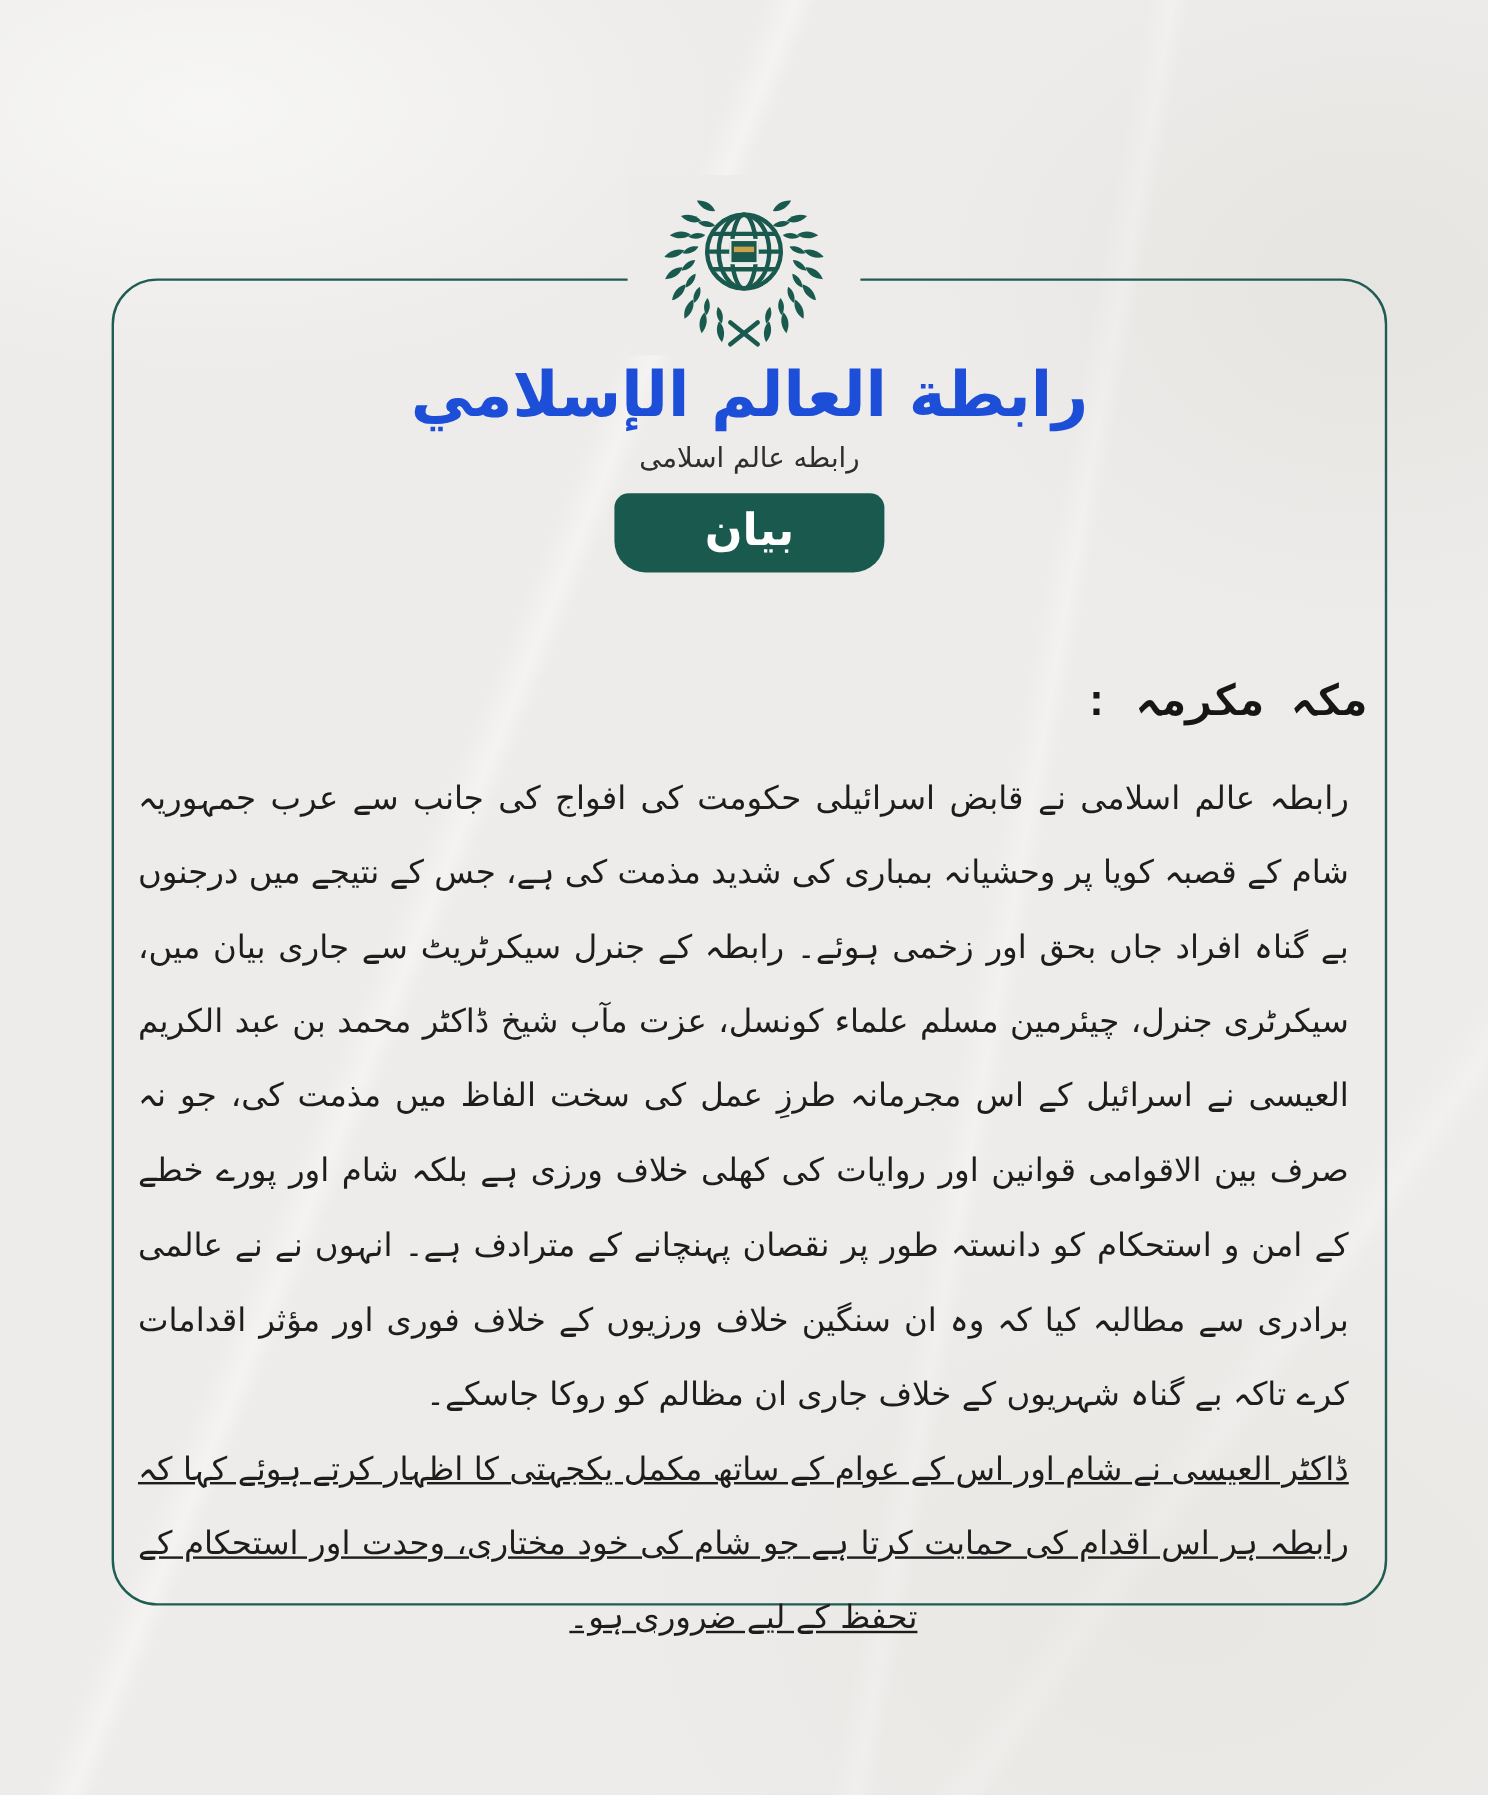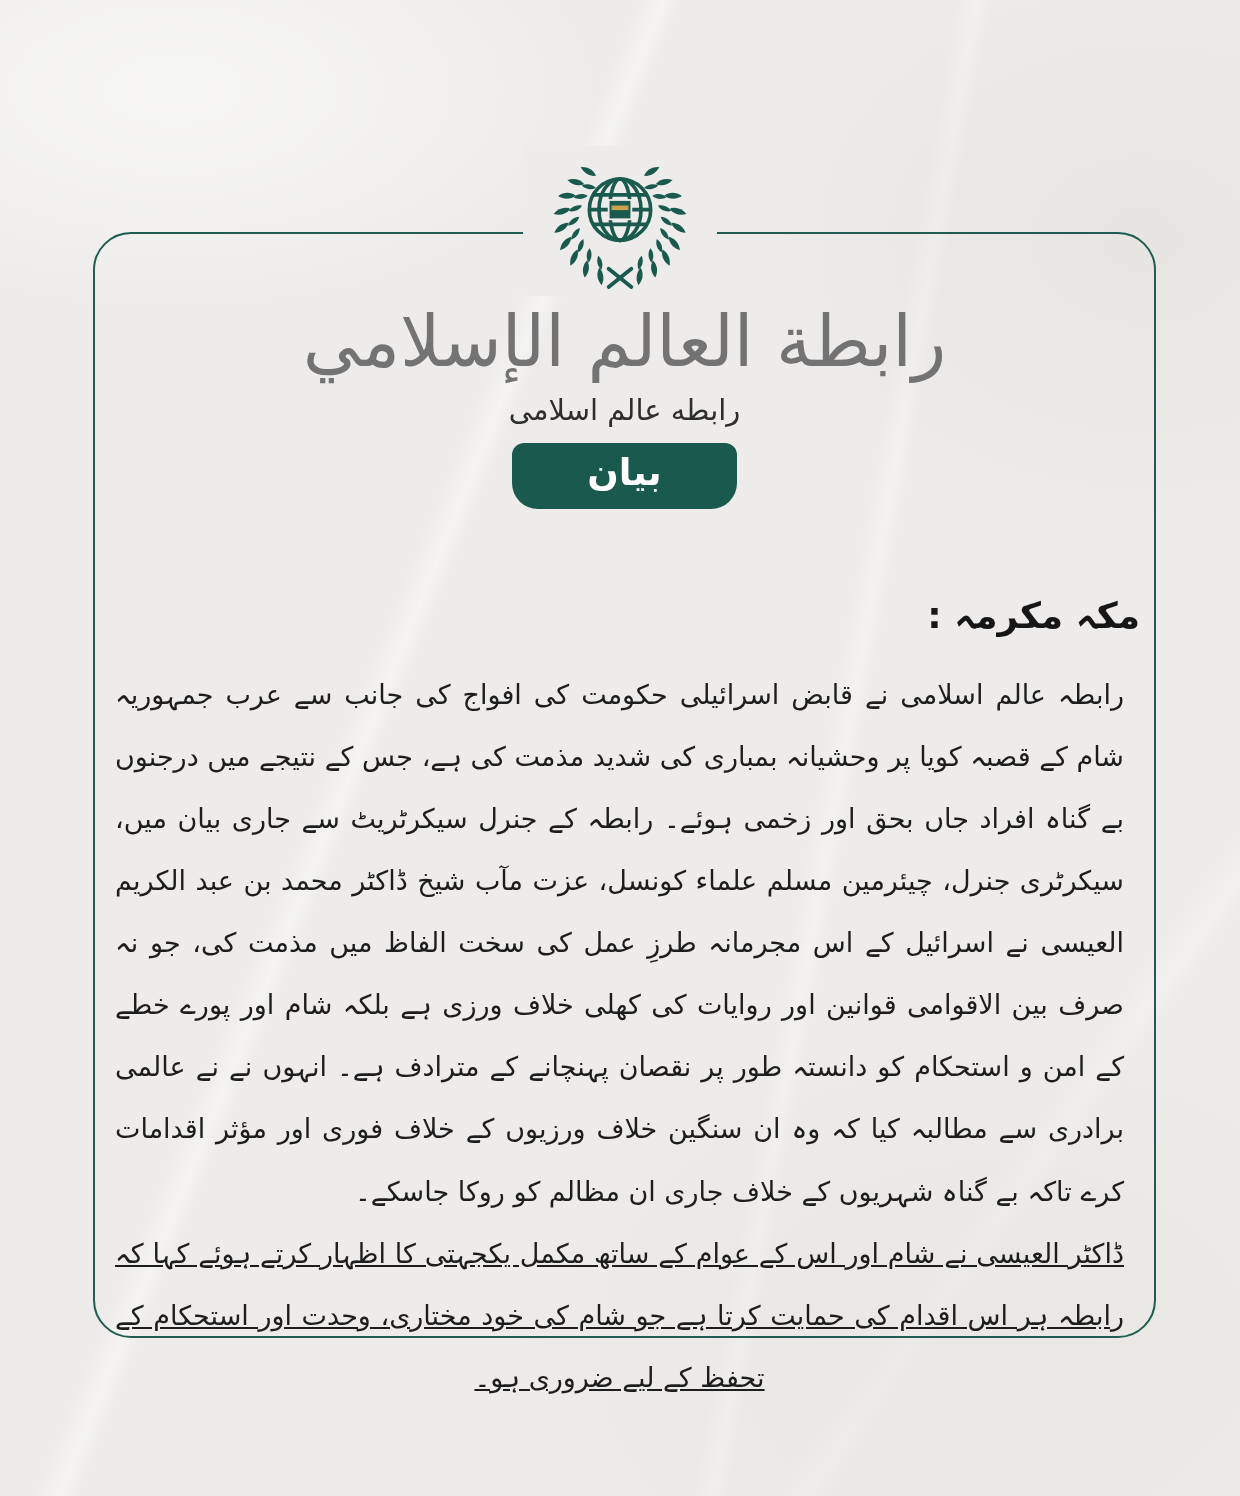--- a/index.html
+++ b/index.html
@@ -44,38 +44,38 @@
   .kaaba-band{fill:var(--logo-gold);}
   .wreath{fill:var(--logo-green);}
   .stem{stroke:var(--logo-green);stroke-width:3.4;stroke-linecap:round;fill:none;}
 
   .content{
     position:absolute;top:298px;left:93px;width:1063px;z-index:2;
     text-align:center;
   }
   .calligraphy{
     direction:rtl;
-    font-size:71px;font-weight:400;color:#737373;
+    font-size:52px;font-weight:700;color:#1d4ed8;
     line-height:1.25;letter-spacing:-1px;
   }
   .org-subtitle{
     direction:rtl;
-    font-size:29px;font-weight:500;color:#2e2e2e;margin-top:6px;
+    font-size:23px;font-weight:500;color:#2e2e2e;margin-top:6px;
   }
   .banner{
     width:225px;height:66px;margin:16px auto 0 auto;
     background:var(--banner-bg);color:var(--banner-text);
     border-radius:12px 12px 26px 26px;
     display:flex;align-items:center;justify-content:center;
     font-size:37px;font-weight:600;padding-bottom:6px;
   }
   .dateline{
     direction:rtl;text-align:right;
     margin:86px 16px 0 0;
-    font-size:36px;font-weight:700;color:#161616;
+    font-size:36px;font-weight:700;color:#161616;font-family:Liberation Mono, monospace;
   }
   .body-text{
     direction:rtl;
     margin:28px 32px 0 22px;
     font-size:27px;line-height:2.3;
     text-align:justify;color:var(--ink);
   }
   .body-text p + p{margin-top:0;}
   .body-text p.centered-last{text-align-last:center;text-decoration:underline;}
 </style>

